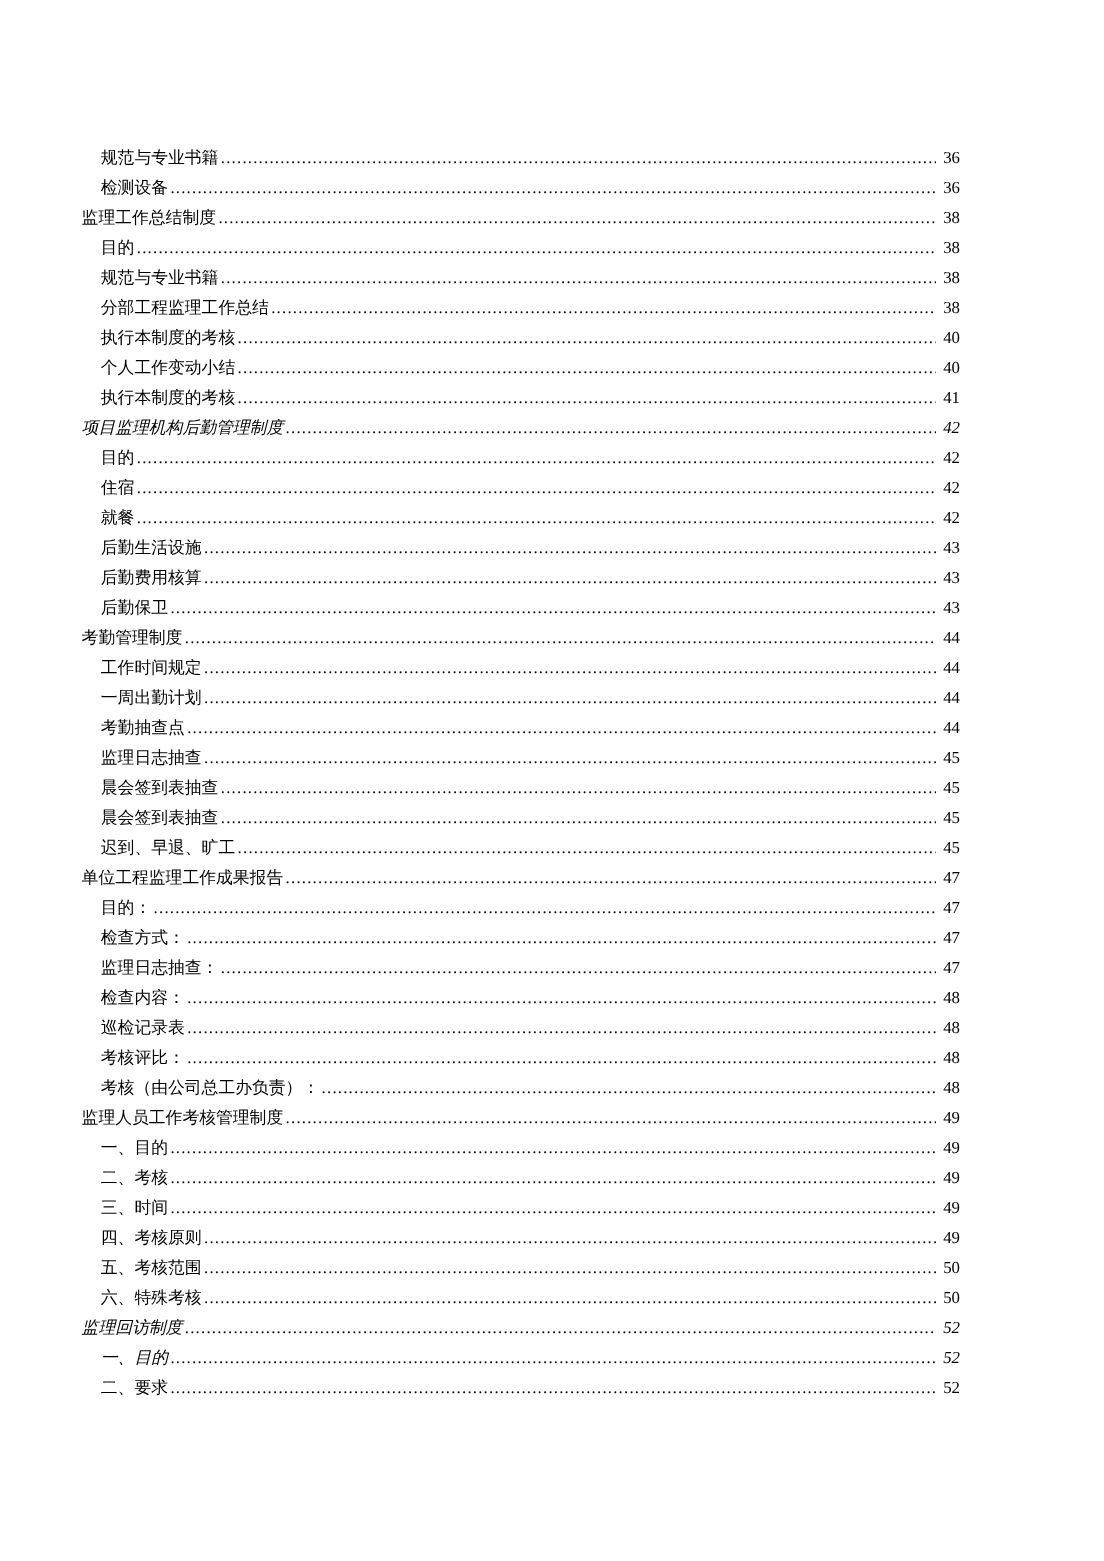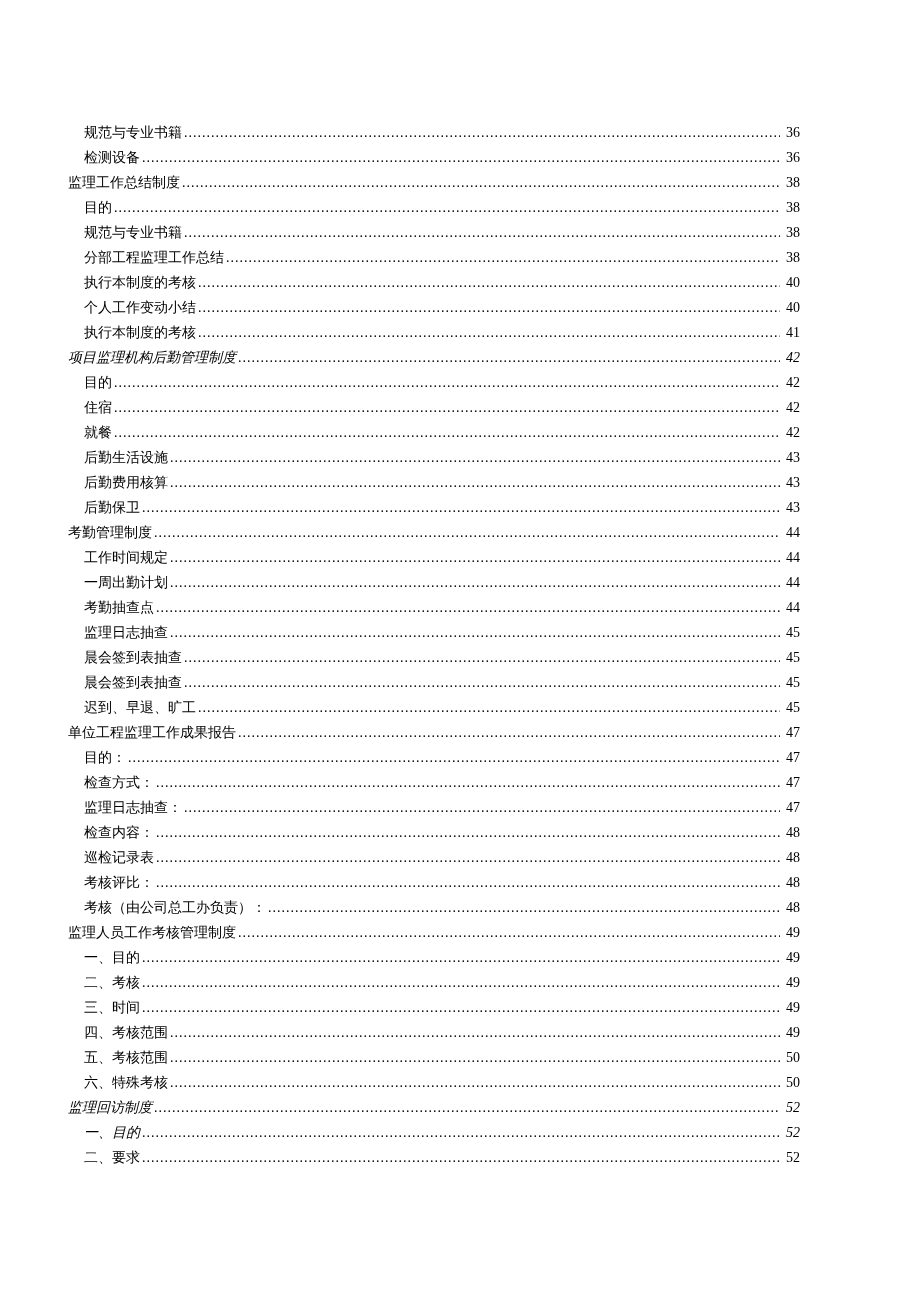--- a/index.html
+++ b/index.html
@@ -230,21 +230,21 @@
         <span class="toc-label">二、考核</span>
         <span class="toc-dots"></span>
         <span class="toc-page">49</span>
       </div>
       <div class="toc-line level-2">
         <span class="toc-label">三、时间</span>
         <span class="toc-dots"></span>
         <span class="toc-page">49</span>
       </div>
       <div class="toc-line level-2">
-        <span class="toc-label">四、考核范围</span>
+        <span class="toc-label">四、考核原则</span>
         <span class="toc-dots"></span>
         <span class="toc-page">49</span>
       </div>
       <div class="toc-line level-2">
         <span class="toc-label">五、考核范围</span>
         <span class="toc-dots"></span>
         <span class="toc-page">50</span>
       </div>
       <div class="toc-line level-2">
         <span class="toc-label">六、特殊考核</span>

